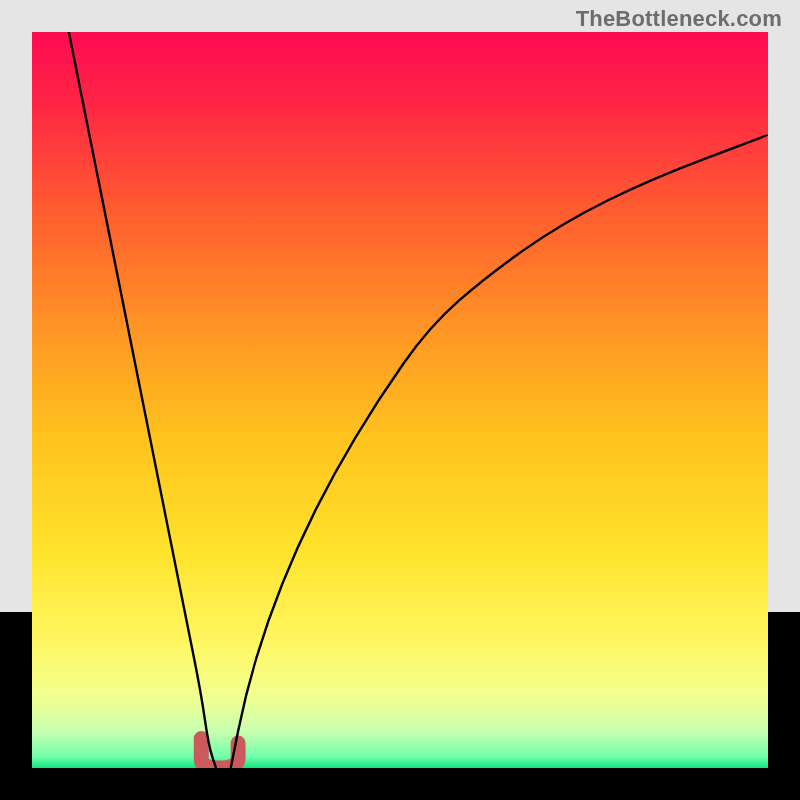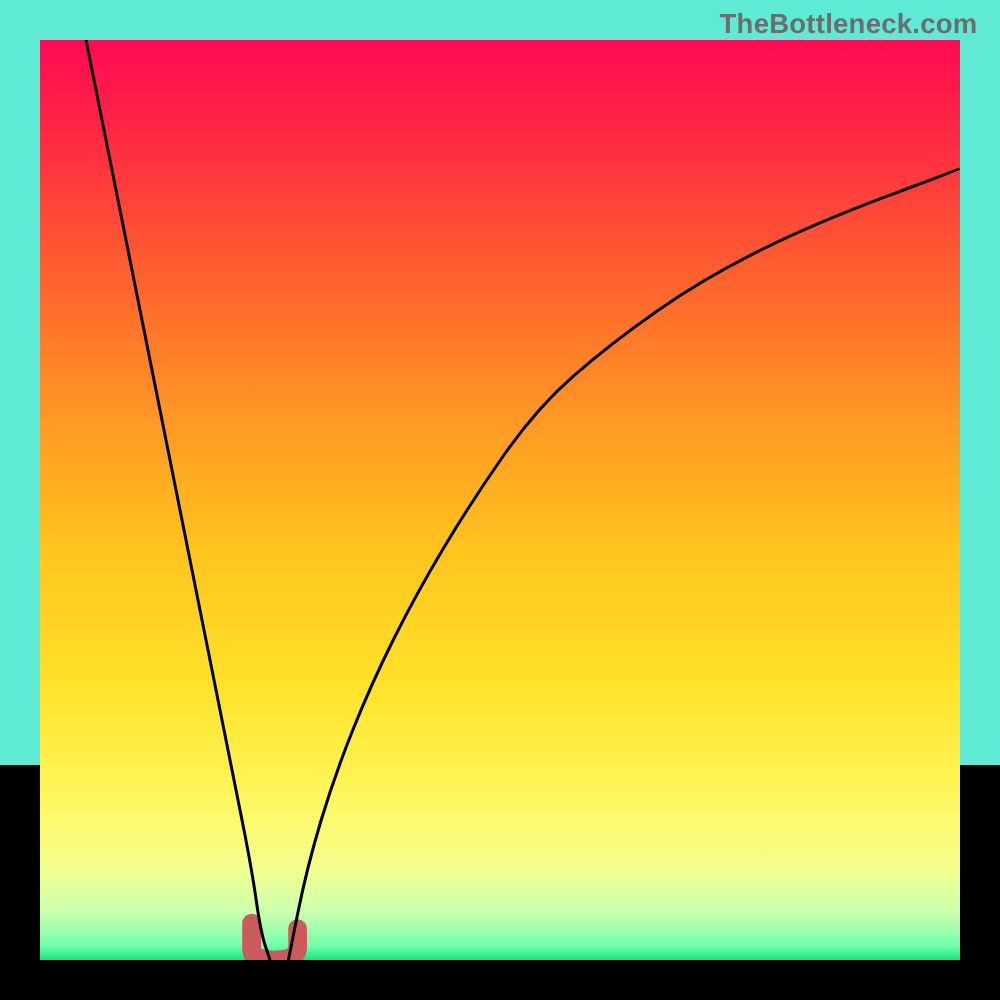--- a/index.html
+++ b/index.html
@@ -7,21 +7,21 @@
     padding: 0;
     width: 800px;
     height: 800px;
     background: #000;
     overflow: hidden;
   }
   .frame {
     position: absolute;
     width: 800px;
     height: 612px;
-    background: #5eead4;
+    background: #e5e5e5;
   }
   .plot-area {
     position: absolute;
     left: 32px;
     top: 32px;
     width: 736px;
     height: 736px;
     overflow: hidden;
   }
   .gradient {

